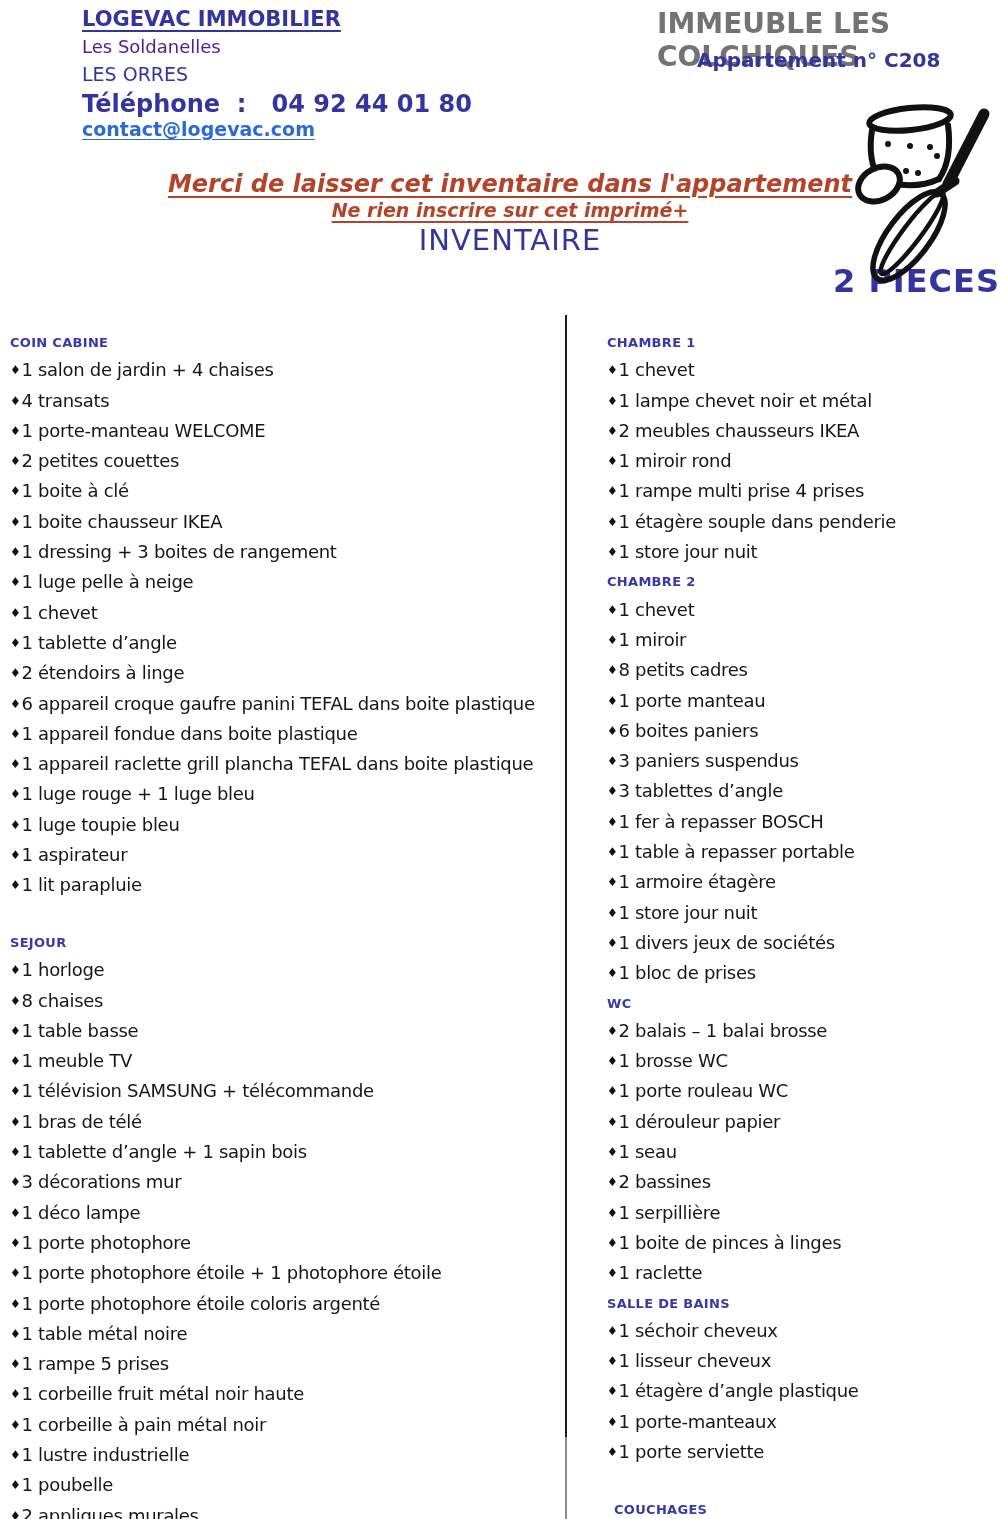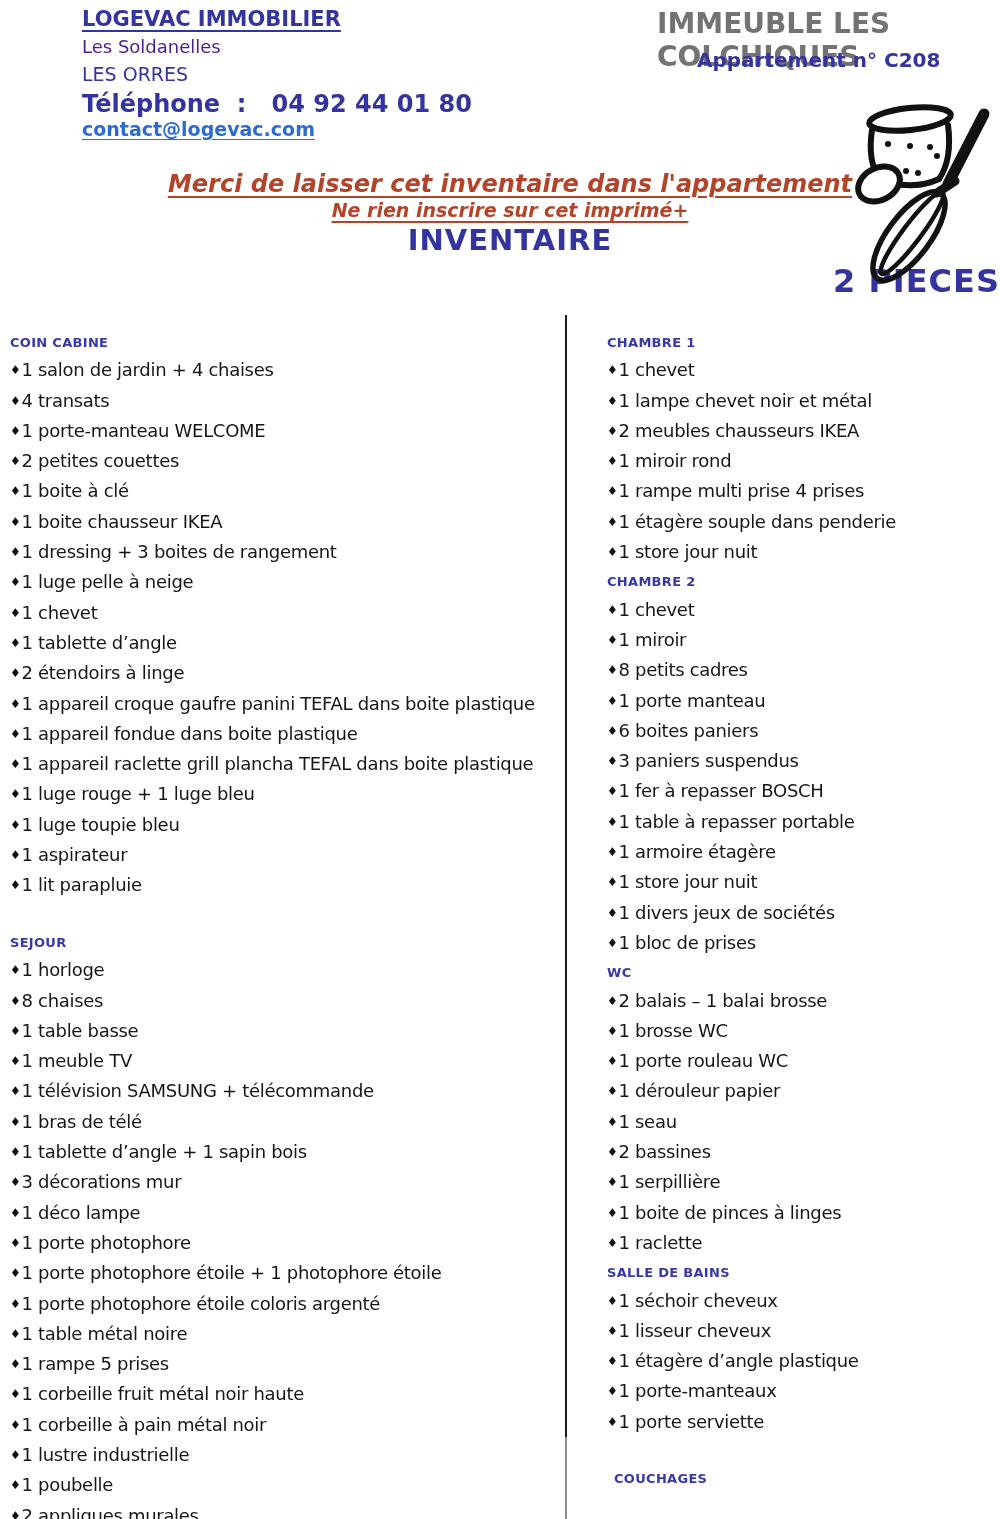--- a/index.html
+++ b/index.html
@@ -20,21 +20,21 @@
   
   .building{left:643px;top:7px;font-size:28px;font-weight:bold;color:#737373;}
   .apartment{left:683px;top:48px;font-size:20px;font-weight:bold;color:#3434A0;}
 
   
   .centerband{position:absolute;left:20px;width:980px;text-align:center;white-space:pre-wrap;}
   .notice1{top:170px;font-size:24px;font-weight:bold;font-style:italic;color:#B3442A;
     text-decoration:underline;text-decoration-thickness:2px;text-underline-offset:4px;}
   .notice2{top:199px;font-size:19px;font-weight:bold;font-style:italic;color:#B3442A;
     text-decoration:underline;text-decoration-thickness:2px;text-underline-offset:4px;}
-  .title1{top:223px;font-size:29px;font-weight:bold;color:#3434A0;letter-spacing:1px;}
+  .title1{top:223px;font-size:29px;font-weight:normal;color:#3434A0;letter-spacing:1px;}
   .title2{top:262px;font-size:32px;font-weight:bold;color:#3434A0;letter-spacing:1px;text-align:right;}
 
   
   .divider{position:absolute;left:565px;top:315px;width:2px;height:1122px;background:#1a1a1a;}
   .divider-tail{position:absolute;left:565px;top:1437px;width:2px;height:82px;background:#8a8a8e;}
 
   
   .col{position:absolute;top:329px;}
   .col-left{left:10px;width:552px;}
   .col-right{left:607px;width:388px;}
@@ -102,21 +102,21 @@
       <div class="item"><span class="bullet">♦</span><span>4 transats</span></div>
       <div class="item"><span class="bullet">♦</span><span>1 porte-manteau WELCOME</span></div>
       <div class="item"><span class="bullet">♦</span><span>2 petites couettes</span></div>
       <div class="item"><span class="bullet">♦</span><span>1 boite à clé</span></div>
       <div class="item"><span class="bullet">♦</span><span>1 boite chausseur IKEA</span></div>
       <div class="item"><span class="bullet">♦</span><span>1 dressing + 3 boites de rangement</span></div>
       <div class="item"><span class="bullet">♦</span><span>1 luge pelle à neige</span></div>
       <div class="item"><span class="bullet">♦</span><span>1 chevet</span></div>
       <div class="item"><span class="bullet">♦</span><span>1 tablette d’angle</span></div>
       <div class="item"><span class="bullet">♦</span><span>2 étendoirs à linge</span></div>
-      <div class="item"><span class="bullet">♦</span><span>1 appareil croque gaufre panini TEFAL dans boite plastique</span></div>
+      <div class="item"><span class="bullet">♦</span><span>6 appareil croque gaufre panini TEFAL dans boite plastique</span></div>
       <div class="item"><span class="bullet">♦</span><span>1 appareil fondue dans boite plastique</span></div>
       <div class="item"><span class="bullet">♦</span><span>1 appareil raclette grill plancha TEFAL dans boite plastique</span></div>
       <div class="item"><span class="bullet">♦</span><span>1 luge rouge + 1 luge bleu</span></div>
       <div class="item"><span class="bullet">♦</span><span>1 luge toupie bleu</span></div>
       <div class="item"><span class="bullet">♦</span><span>1 aspirateur</span></div>
       <div class="item"><span class="bullet">♦</span><span>1 lit parapluie</span></div>
     </div>
     <div class="section gap">
       <div class="sec-heading">SEJOUR</div>
       <div class="item"><span class="bullet">♦</span><span>1 horloge</span></div>
@@ -152,20 +152,21 @@
       <div class="item"><span class="bullet">♦</span><span>1 store jour nuit</span></div>
     </div>
     <div class="section">
       <div class="sec-heading">CHAMBRE 2</div>
       <div class="item"><span class="bullet">♦</span><span>1 chevet</span></div>
       <div class="item"><span class="bullet">♦</span><span>1 miroir</span></div>
       <div class="item"><span class="bullet">♦</span><span>8 petits cadres</span></div>
       <div class="item"><span class="bullet">♦</span><span>1 porte manteau</span></div>
       <div class="item"><span class="bullet">♦</span><span>6 boites paniers</span></div>
       <div class="item"><span class="bullet">♦</span><span>3 paniers suspendus</span></div>
+      <div class="item"><span class="bullet">♦</span><span>3 tablettes d’angle</span></div>
       <div class="item"><span class="bullet">♦</span><span>1 fer à repasser BOSCH</span></div>
       <div class="item"><span class="bullet">♦</span><span>1 table à repasser portable</span></div>
       <div class="item"><span class="bullet">♦</span><span>1 armoire étagère</span></div>
       <div class="item"><span class="bullet">♦</span><span>1 store jour nuit</span></div>
       <div class="item"><span class="bullet">♦</span><span>1 divers jeux de sociétés</span></div>
       <div class="item"><span class="bullet">♦</span><span>1 bloc de prises</span></div>
     </div>
     <div class="section">
       <div class="sec-heading">WC</div>
       <div class="item"><span class="bullet">♦</span><span>2 balais – 1 balai brosse</span></div>

